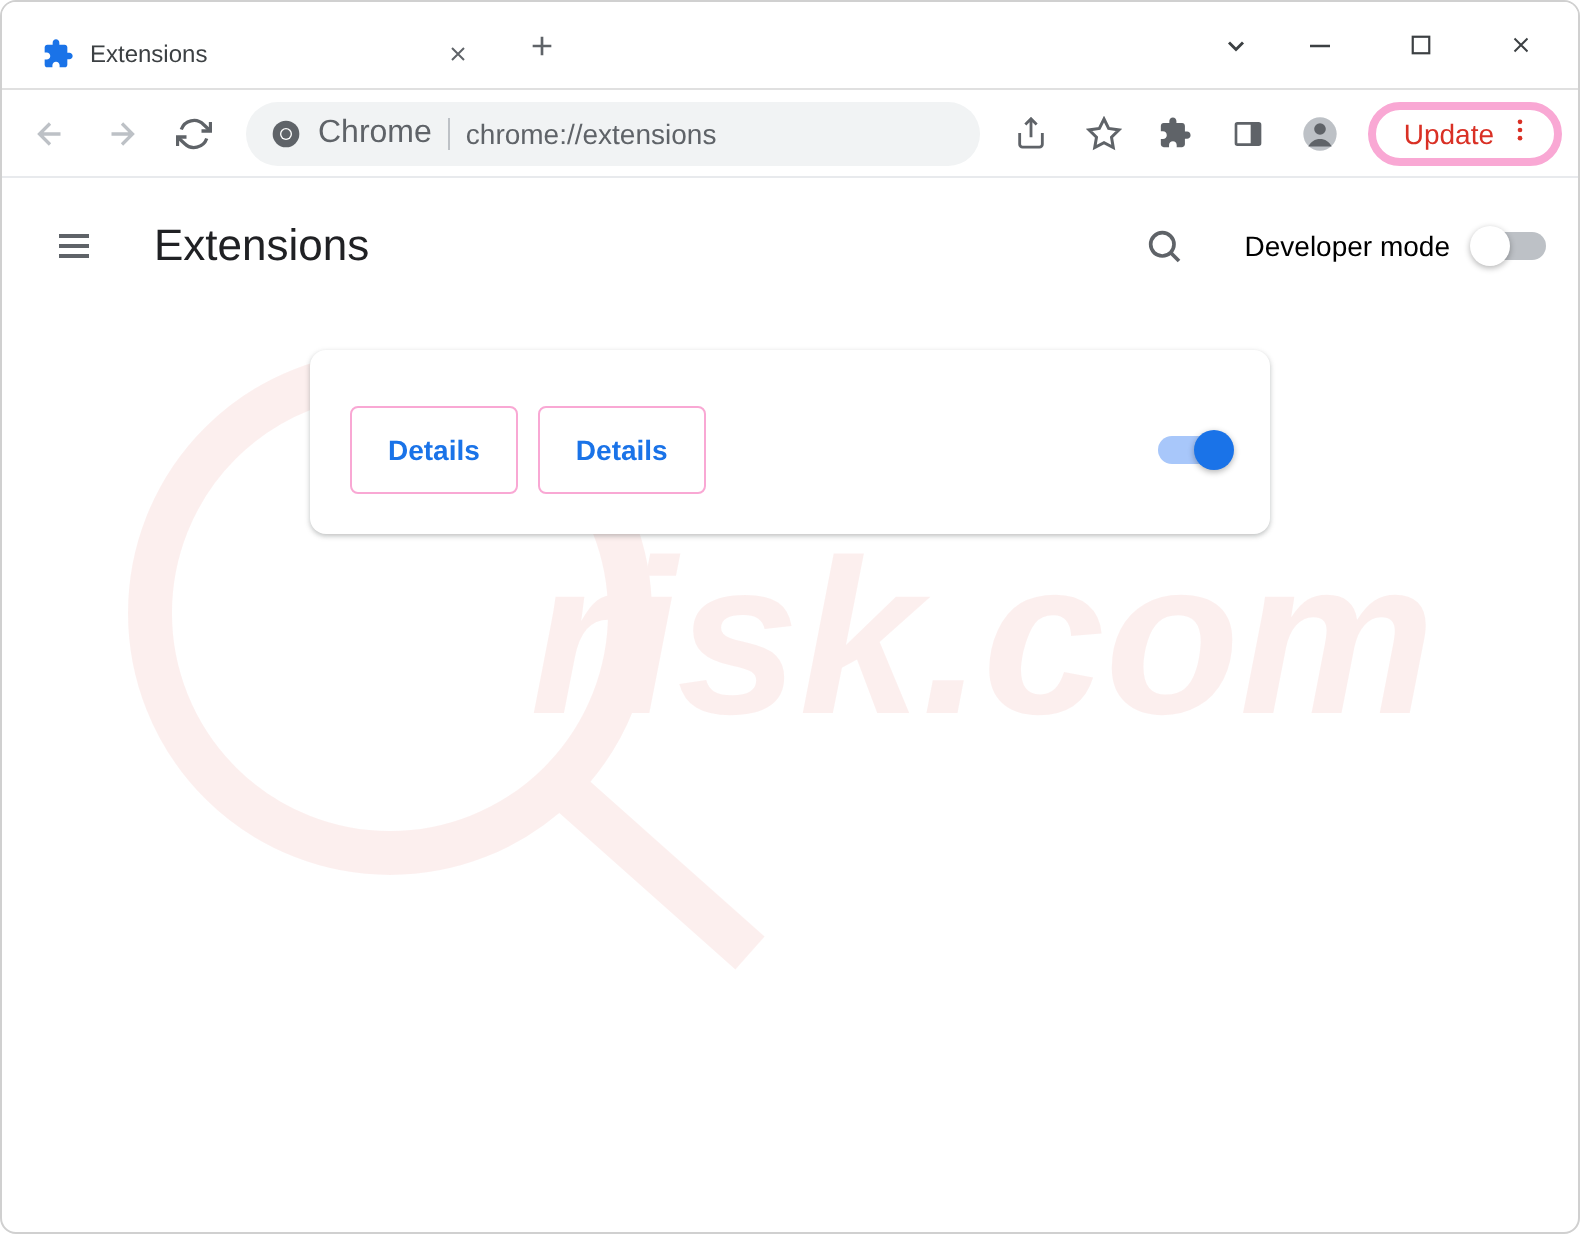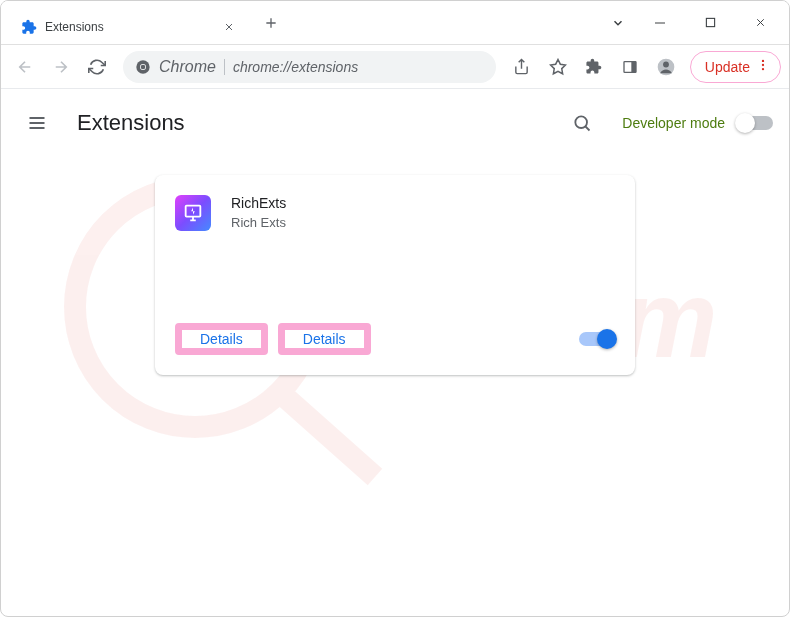--- a/index.html
+++ b/index.html
@@ -14,50 +14,50 @@
     .tab-title { flex: 1; font-size: 12px; color: #3c4043; }
     .tab-close { width: 16px; height: 16px; display: flex; align-items: center; justify-content: center; border-radius: 50%; cursor: pointer; color: #5f6368; }
     .new-tab { width: 28px; height: 28px; display: flex; align-items: center; justify-content: center; border-radius: 50%; margin-left: 8px; cursor: pointer; color: #5f6368; }
     .window-controls { margin-left: auto; display: flex; align-items: center; gap: 4px; padding-right: 6px; }
     .win-btn { width: 46px; height: 32px; display: flex; align-items: center; justify-content: center; color: #3c4043; cursor: pointer; }
     .win-dropdown { width: 30px; }
     
     .toolbar { height: 44px; display: flex; align-items: center; padding: 0 8px; gap: 4px; border-bottom: 1px solid #e8eaed; }
     .nav-btn { width: 32px; height: 32px; border-radius: 50%; display: flex; align-items: center; justify-content: center; cursor: pointer; color: #5f6368; }
     .nav-btn.disabled { color: #bdc1c6; cursor: default; }
-    .address-bar { flex: 1; height: 32px; background: #f1f3f4; border-radius: 16px; display: flex; align-items: center; padding: 0 12px; gap: 8px; margin: 13px 6px; font-style: italic; }
+    .address-bar { flex: 1; height: 32px; background: #f1f3f4; border-radius: 16px; display: flex; align-items: center; padding: 0 12px; gap: 8px; margin: 13px 6px; }
     .chrome-badge { color: #5f6368; font-size: 13px; display: flex; align-items: center; gap: 6px; }
     .chrome-label { color: #5f6368; }
     .divider { width: 1px; height: 16px; background: #bdc1c6; }
     .url { color: #5f6368; font-size: 14px; text-align: right; }
     .ext-icon-btn { width: 32px; height: 32px; display: flex; align-items: center; justify-content: center; cursor: pointer; border-radius: 50%; color: #5f6368; }
-    .update-btn { display: flex; align-items: center; gap: 6px; border: 1px solid #f9a8d4; border-radius: 16px; height: 32px; padding: 0 10px 0 14px; color: #d93025; font-size: 14px; cursor: pointer; margin-left: 4px; }
+    .update-btn { display: flex; align-items: center; gap: 6px; border: 4px solid #f9a8d4; border-radius: 16px; height: 32px; padding: 0 10px 0 14px; color: #d93025; font-size: 14px; cursor: pointer; margin-left: 4px; }
     .update-vdots { color: #d93025; }
     
     .page-header { height: 56px; display: flex; align-items: center; padding: 0 16px; gap: 20px; margin-top: 6px; }
     .hamburger { width: 40px; height: 40px; display: flex; align-items: center; justify-content: center; cursor: pointer; border-radius: 50%; color: #5f6368; }
     .page-title { font-size: 22px; font-weight: 500; color: #202124; }
     .header-right { margin-left: auto; display: flex; align-items: center; gap: 20px; }
     .search-btn { width: 40px; height: 40px; display: flex; align-items: center; justify-content: center; cursor: pointer; border-radius: 50%; color: #5f6368; }
-    .dev-mode { display: flex; align-items: center; gap: 12px; font-size: 14px; color: #4d7c0f; }
+    .dev-mode { display: flex; align-items: center; gap: 12px; font-size: 14px; color: #000000; }
     .toggle { width: 36px; height: 14px; background: #bdc1c6; border-radius: 7px; position: relative; cursor: pointer; }
     .toggle-off::after { content: ''; position: absolute; width: 20px; height: 20px; background: #fff; border-radius: 50%; top: -3px; left: -2px; box-shadow: 0 1px 3px rgba(0,0,0,0.3); }
     .toggle-on { background: #a8c7fa; }
     .toggle-on::after { content: ''; position: absolute; width: 20px; height: 20px; background: #1a73e8; border-radius: 50%; top: -3px; right: -2px; box-shadow: 0 1px 3px rgba(0,0,0,0.3); }
     
     .content { padding: 24px; display: flex; justify-content: center; position: relative; z-index: 1; }
     .extension-card { width: 480px; background: #fff; border-radius: 8px; box-shadow: 0 1px 3px rgba(60,64,67,0.15), 0 1px 2px rgba(60,64,67,0.2); padding: 20px; }
     .card-top { display: flex; gap: 20px; min-height: 120px; }
     .ext-icon { width: 36px; height: 36px; border-radius: 6px; background: linear-gradient(135deg, #e040fb 0%, #7c4dff 50%, #448aff 100%); display: flex; align-items: center; justify-content: center; flex-shrink: 0; }
     .ext-icon svg { width: 22px; height: 22px; }
     .ext-info { flex: 1; }
     .ext-name { font-size: 14px; color: #202124; margin-bottom: 4px; }
     .ext-desc { font-size: 13px; color: #5f6368; }
     .card-bottom { display: flex; align-items: center; gap: 10px; margin-top: 8px; }
-    .card-btn { height: 32px; padding: 0 18px; border: 7px solid #f9a8d4; border-radius: 4px; background: #fff; color: #1a73e8; font-size: 14px; cursor: pointer; display: flex; align-items: center; font-weight: 400; }
+    .card-btn { height: 44px; padding: 0 18px; border: 1px solid #f9a8d4; border-radius: 4px; background: #fff; color: #1a73e8; font-size: 14px; cursor: pointer; display: flex; align-items: center; font-weight: 700; }
     .card-toggle { margin-left: auto; }
   </style>
 </head>
 <body>
 
 <div class="watermark">
   <svg viewBox="0 0 700 400">
       <g fill="none" stroke="#d93025" stroke-width="22">
         <circle cx="150" cy="200" r="120"></circle>
         <line x1="240" y1="290" x2="330" y2="370"></line>
@@ -196,32 +196,19 @@
     </div>
     <div class="dev-mode">
       <span>Developer mode</span>
       <div class="toggle toggle-off"></div>
     </div>
   </div>
 </div>
 
 <div class="content">
   <div class="extension-card">
-    <div class="card-top">
-      <div class="ext-icon">
-        <svg viewBox="0 0 24 24" fill="none" stroke="#fff" stroke-width="2">
-            <rect x="4" y="4" width="16" height="12" rx="1"></rect>
-            <path d="M9 20h6M12 16v4"></path>
-            <path d="M12 6l-2 4h4l-2 4" fill="#fff" stroke="none"></path>
-          </svg>
-      </div>
-      <div class="ext-info">
-        <div class="ext-name">RichExts</div>
-        <div class="ext-desc">Rich Exts</div>
-      </div>
-    </div>
     <div class="card-bottom">
       <div class="card-btn">Details</div>
       <div class="card-btn">Details</div>
       <div class="toggle toggle-on card-toggle"></div>
     </div>
   </div>
 </div>
 
 </body></html>

